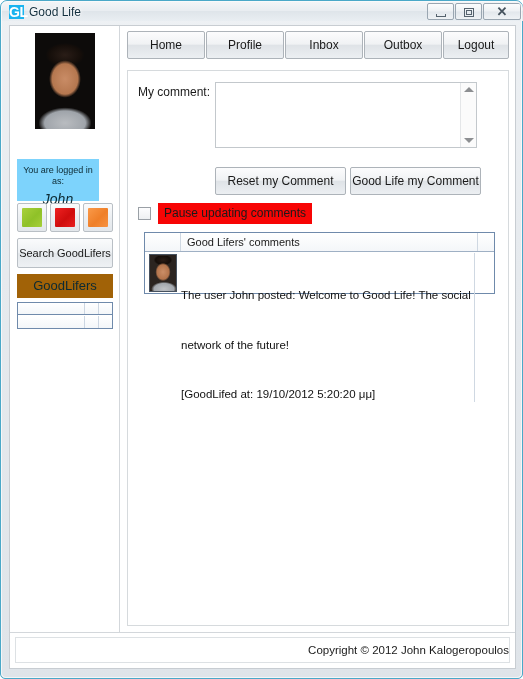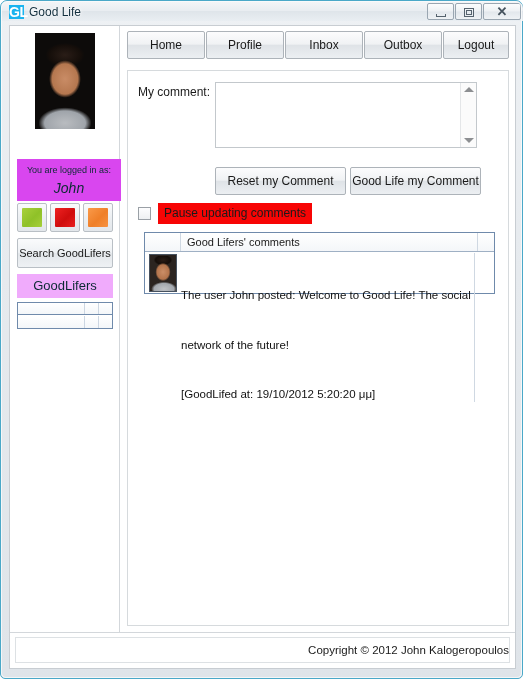--- a/index.html
+++ b/index.html
@@ -132,22 +132,22 @@
   #avatar-photo::after {
     content: "";
     position: absolute; left: 0px; bottom: 0px;
     width: 60px; height: 30px;
     background:
       radial-gradient(ellipse 34px 20px at 30px 24px, #b9bcc0 0%, #9fa4aa 60%, rgba(140,145,150,0) 78%);
   }
 
   #logged-box {
     position: absolute; left: 7px; top: 133px;
-    width: 104px; height: 42px;
-    background: #d946ef;
+    width: 82px; height: 42px;
+    background: #7dd3fc;
     box-sizing: border-box;
     text-align: center;
   }
   #logged-label {
     display: block;
     font-size: 9px; color: #0c2a33;
     padding-top: 6px;
     line-height: 11px;
   }
   #logged-user {
@@ -189,21 +189,21 @@
     background: linear-gradient(to bottom, #fafbfc 0%, #eef1f4 48%, #e3e7eb 52%, #eef1f4 100%);
     box-sizing: border-box;
     font-size: 11px; color: #1a1a1a;
     line-height: 28px; text-align: center;
     white-space: nowrap;
   }
 
   #goodlifers-header {
     position: absolute; left: 7px; top: 248px;
     width: 96px; height: 24px;
-    background: #f0abfc;
+    background: #a16207;
     font-size: 13px; color: #0c2a33;
     line-height: 24px; text-align: center;
   }
 
   #goodlifers-grid {
     position: absolute; left: 7px; top: 276px;
     width: 96px; height: 27px;
     border: 1px solid #6f8aab;
     box-sizing: border-box;
     background: #ffffff;

